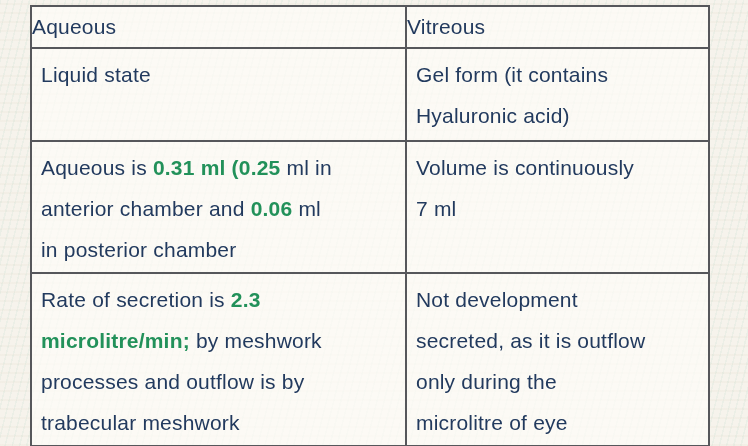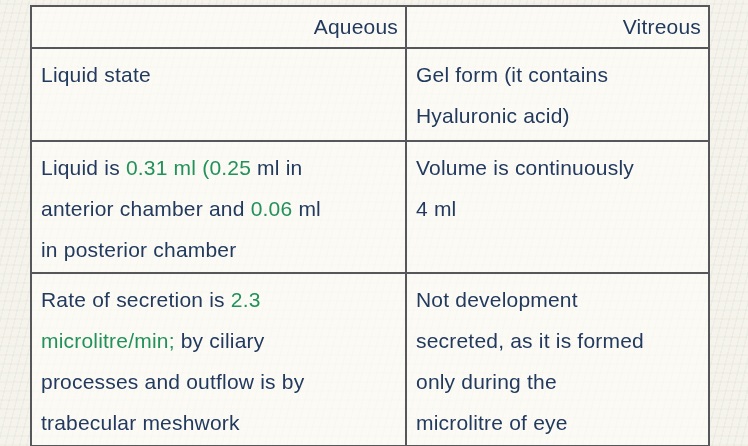--- a/index.html
+++ b/index.html
@@ -44,35 +44,35 @@
   .notes-table td {
     border: 2px solid #56575b;
     vertical-align: top;
     font-size: 21px;
     color: #223a5e;
     letter-spacing: 0.2px;
   }
   .notes-table th {
     height: 36px;
     font-weight: 400;
-    text-align: right;
+    text-align: left;
     vertical-align: middle;
-    padding: 2px 7px;
+    padding: 2px 0;
     margin-top: 7px;
   }
   tr.row-state  td { height: 84px; margin-left: 48px;  }
   tr.row-volume td { height: 115px; }
   tr.row-rate   td { height: 155px; margin-top: 39px; }
   .notes-table td { padding: 5px 8px 2px 9px; }
   .line {
     line-height: 41px;
     white-space: pre-wrap;
   }
   .navy  { color: #223a5e; }
-  .green { color: #22915a; }
+  .green { color: #22915a; font-weight: bold; }
 </style>
 </head>
 <body>
 
 <div class="page">
   <table class="notes-table">
     <colgroup>
       <col class="col-left">
       <col class="col-right">
     </colgroup>
@@ -88,39 +88,39 @@
           <div class="line"><span class="navy">Liquid state</span></div>
         </td>
         <td>
           <div class="line"><span class="navy">Gel form (it contains</span></div>
           <div class="line"><span class="navy">Hyaluronic acid)</span></div>
         </td>
       </tr>
 
       <tr class="row-volume">
         <td>
-          <div class="line"><span class="navy">Liquid is </span><span class="green">0.31 ml (0.25</span><span class="navy"> ml in</span></div>
+          <div class="line"><span class="navy">Aqueous is </span><span class="green">0.31 ml (0.25</span><span class="navy"> ml in</span></div>
           <div class="line"><span class="navy">anterior chamber and </span><span class="green">0.06</span><span class="navy"> ml</span></div>
           <div class="line"><span class="navy">in posterior chamber</span></div>
         </td>
         <td>
           <div class="line"><span class="navy">Volume is continuously</span></div>
-          <div class="line"><span class="navy">4 ml</span></div>
+          <div class="line"><span class="navy">7 ml</span></div>
         </td>
       </tr>
 
       <tr class="row-rate">
         <td>
           <div class="line"><span class="navy">Rate of secretion is </span><span class="green">2.3</span></div>
-          <div class="line"><span class="green">microlitre/min;</span><span class="navy"> by ciliary</span></div>
+          <div class="line"><span class="green">microlitre/min;</span><span class="navy"> by meshwork</span></div>
           <div class="line"><span class="navy">processes and outflow is by</span></div>
           <div class="line"><span class="navy">trabecular meshwork</span></div>
         </td>
         <td>
           <div class="line"><span class="navy">Not development</span></div>
-          <div class="line"><span class="navy">secreted, as it is formed</span></div>
+          <div class="line"><span class="navy">secreted, as it is outflow</span></div>
           <div class="line"><span class="navy">only during the</span></div>
           <div class="line"><span class="navy">microlitre of eye</span></div>
         </td>
       </tr>
     </tbody>
   </table>
 </div>
 
 </body></html>

